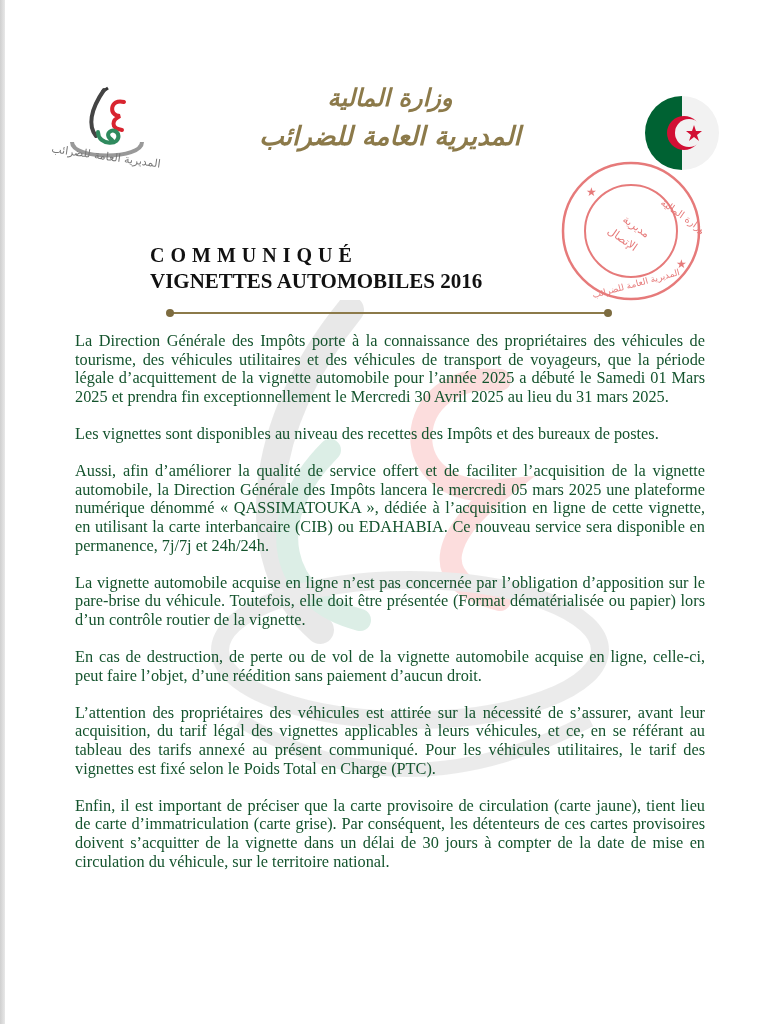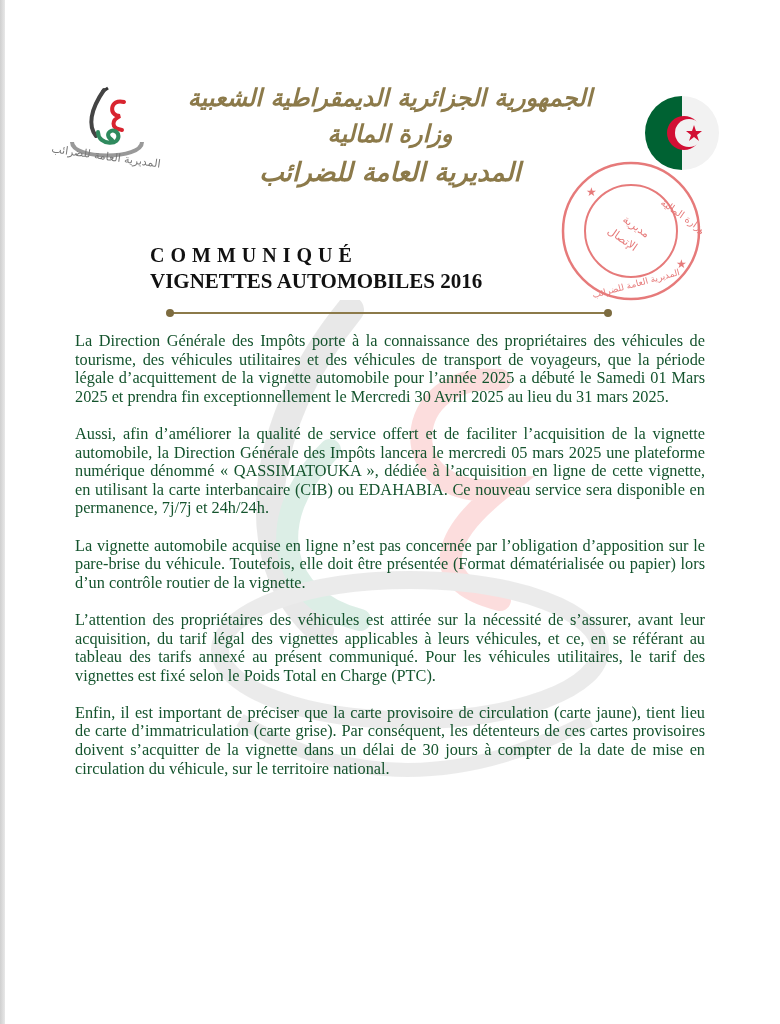--- a/index.html
+++ b/index.html
@@ -72,21 +72,20 @@
 <svg class="logo" viewBox="0 0 110 110">
   <path d="M50 12 L56 8" stroke="#333" stroke-width="3" fill="none"></path>
   <path d="M52 10 C 38 30, 36 46, 44 56" stroke="#444" stroke-width="4" fill="none" stroke-linecap="round"></path>
   <path d="M72 22 C 58 18, 56 36, 68 36 C 60 40, 58 48, 70 50" stroke="#d8242f" stroke-width="4" fill="none" stroke-linecap="round"></path>
   <path d="M46 52 C 46 66, 70 66, 66 54 C 62 46, 50 54, 60 60" stroke="#2f8a5e" stroke-width="4" fill="none" stroke-linecap="round"></path>
   <path d="M20 62 C 20 80, 90 80, 90 62" stroke="#999" stroke-width="4" fill="none"></path>
 </svg>
 <div class="logo-caption">المديرية العامة للضرائب</div>
 
 <div class="ar-header">
-  <div class="ar-line1">الجمهورية الجزائرية الديمقراطية الشعبية</div>
   <div class="ar-line2">وزارة المالية</div>
   <div class="ar-line3">المديرية العامة للضرائب</div>
 </div>
 
 <svg class="flag" viewBox="0 0 76 76">
   <defs>
       <clipPath id="fc">
         <circle cx="38" cy="38" r="37"></circle>
       </clipPath>
     </defs>
@@ -118,17 +117,19 @@
 </div>
 
 <div class="separator">
   <div class="line"></div>
   <div class="dot l"></div>
   <div class="dot r"></div>
 </div>
 
 <div class="body-text">
   <p>La Direction Générale des Impôts porte à la connaissance des propriétaires des véhicules de tourisme, des véhicules utilitaires et des véhicules de transport de voyageurs, que la période légale d’acquittement de la vignette automobile pour l’année 2025 a débuté le Samedi 01 Mars 2025 et prendra fin exceptionnellement le Mercredi 30 Avril 2025 au lieu du 31 mars 2025.</p>
+  <p>Les vignettes sont disponibles au niveau des recettes des Impôts et des bureaux de postes.</p>
   <p>Aussi, afin d’améliorer la qualité de service offert et de faciliter l’acquisition de la vignette automobile, la Direction Générale des Impôts lancera le mercredi 05 mars 2025 une plateforme numérique dénommé « QASSIMATOUKA », dédiée à l’acquisition en ligne de cette vignette, en utilisant la carte interbancaire (CIB) ou EDAHABIA. Ce nouveau service sera disponible en permanence, 7j/7j et 24h/24h.</p>
   <p>La vignette automobile acquise en ligne n’est pas concernée par l’obligation d’apposition sur le pare-brise du véhicule. Toutefois, elle doit être présentée (Format dématérialisée ou papier) lors d’un contrôle routier de la vignette.</p>
+  <p>En cas de destruction, de perte ou de vol de la vignette automobile acquise en ligne, celle-ci, peut faire l’objet, d’une réédition sans paiement d’aucun droit.</p>
   <p>L’attention des propriétaires des véhicules est attirée sur la nécessité de s’assurer, avant leur acquisition, du tarif légal des vignettes applicables à leurs véhicules, et ce, en se référant au tableau des tarifs annexé au présent communiqué. Pour les véhicules utilitaires, le tarif des vignettes est fixé selon le Poids Total en Charge (PTC).</p>
   <p>Enfin, il est important de préciser que la carte provisoire de circulation (carte jaune), tient lieu de carte d’immatriculation (carte grise). Par conséquent, les détenteurs de ces cartes provisoires doivent s’acquitter de la vignette dans un délai de 30 jours à compter de la date de mise en circulation du véhicule, sur le territoire national.</p>
 </div>
 
 </body></html>

